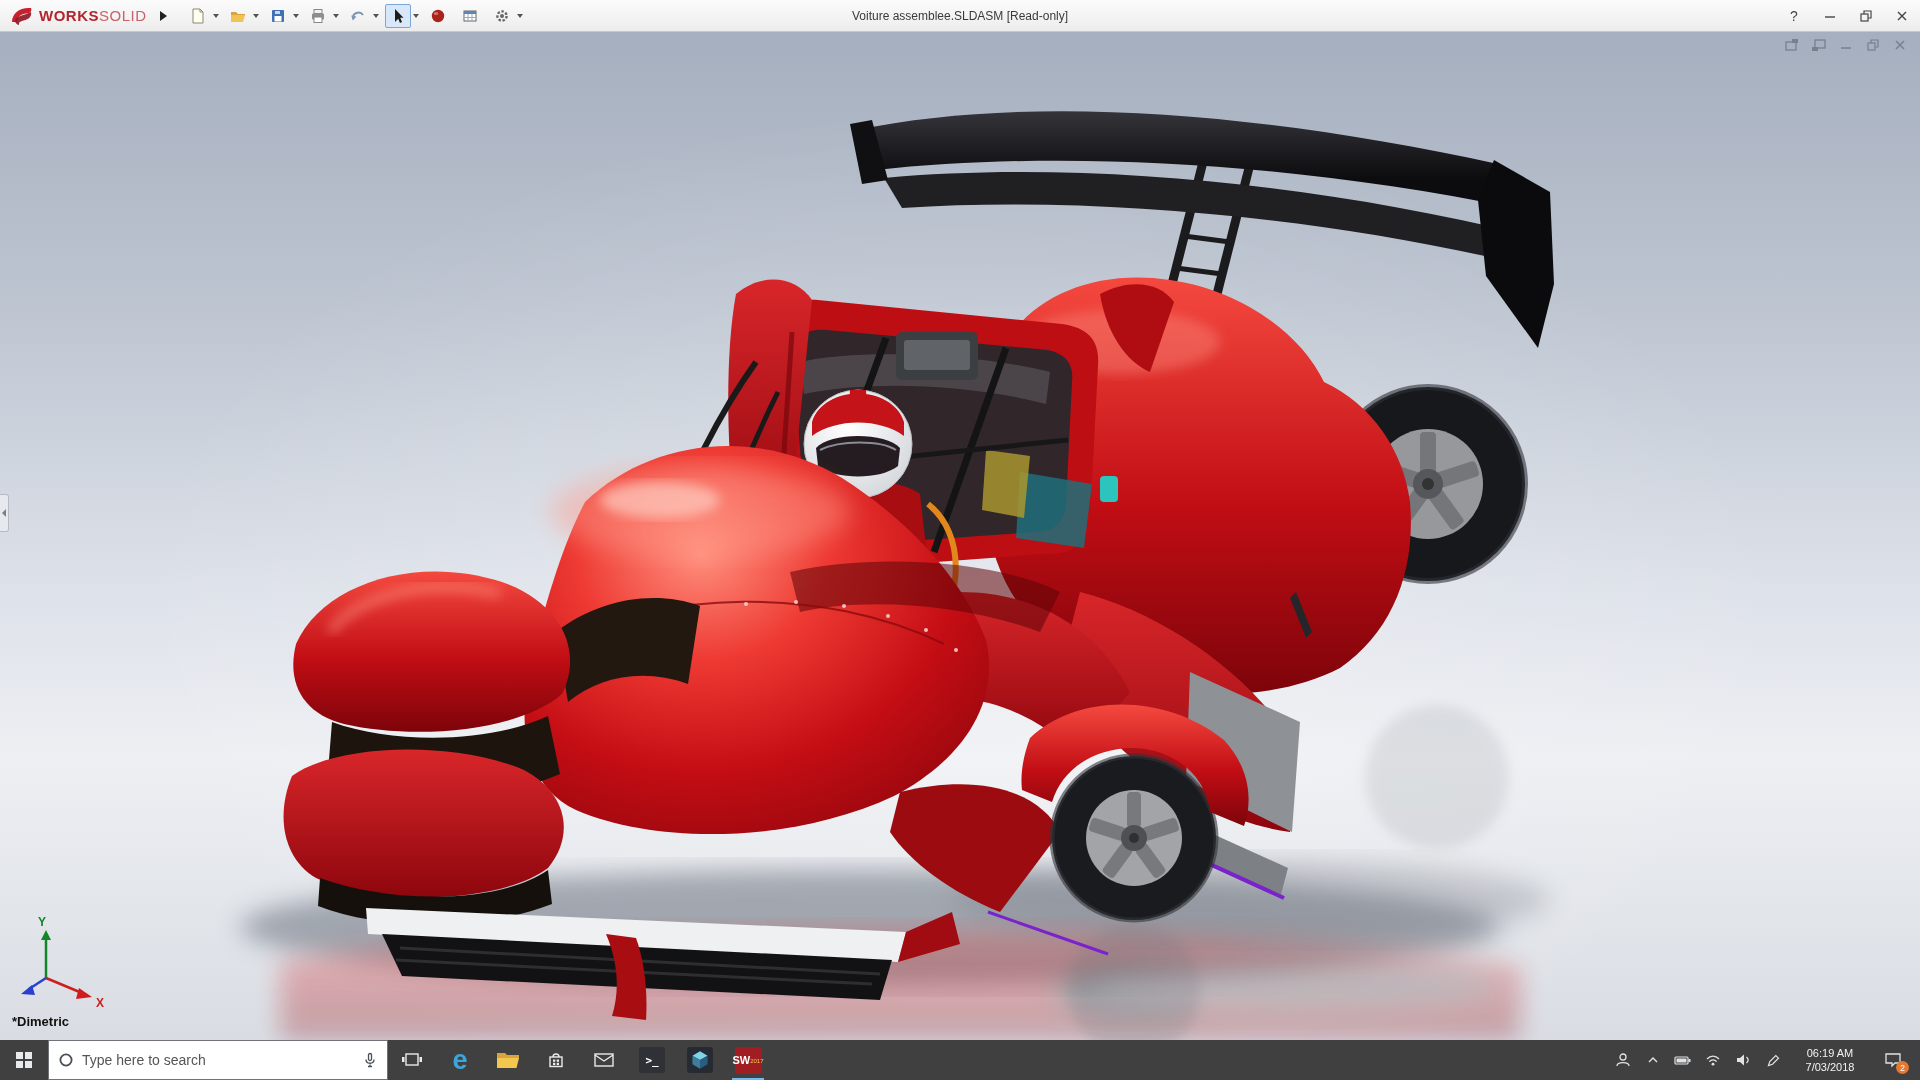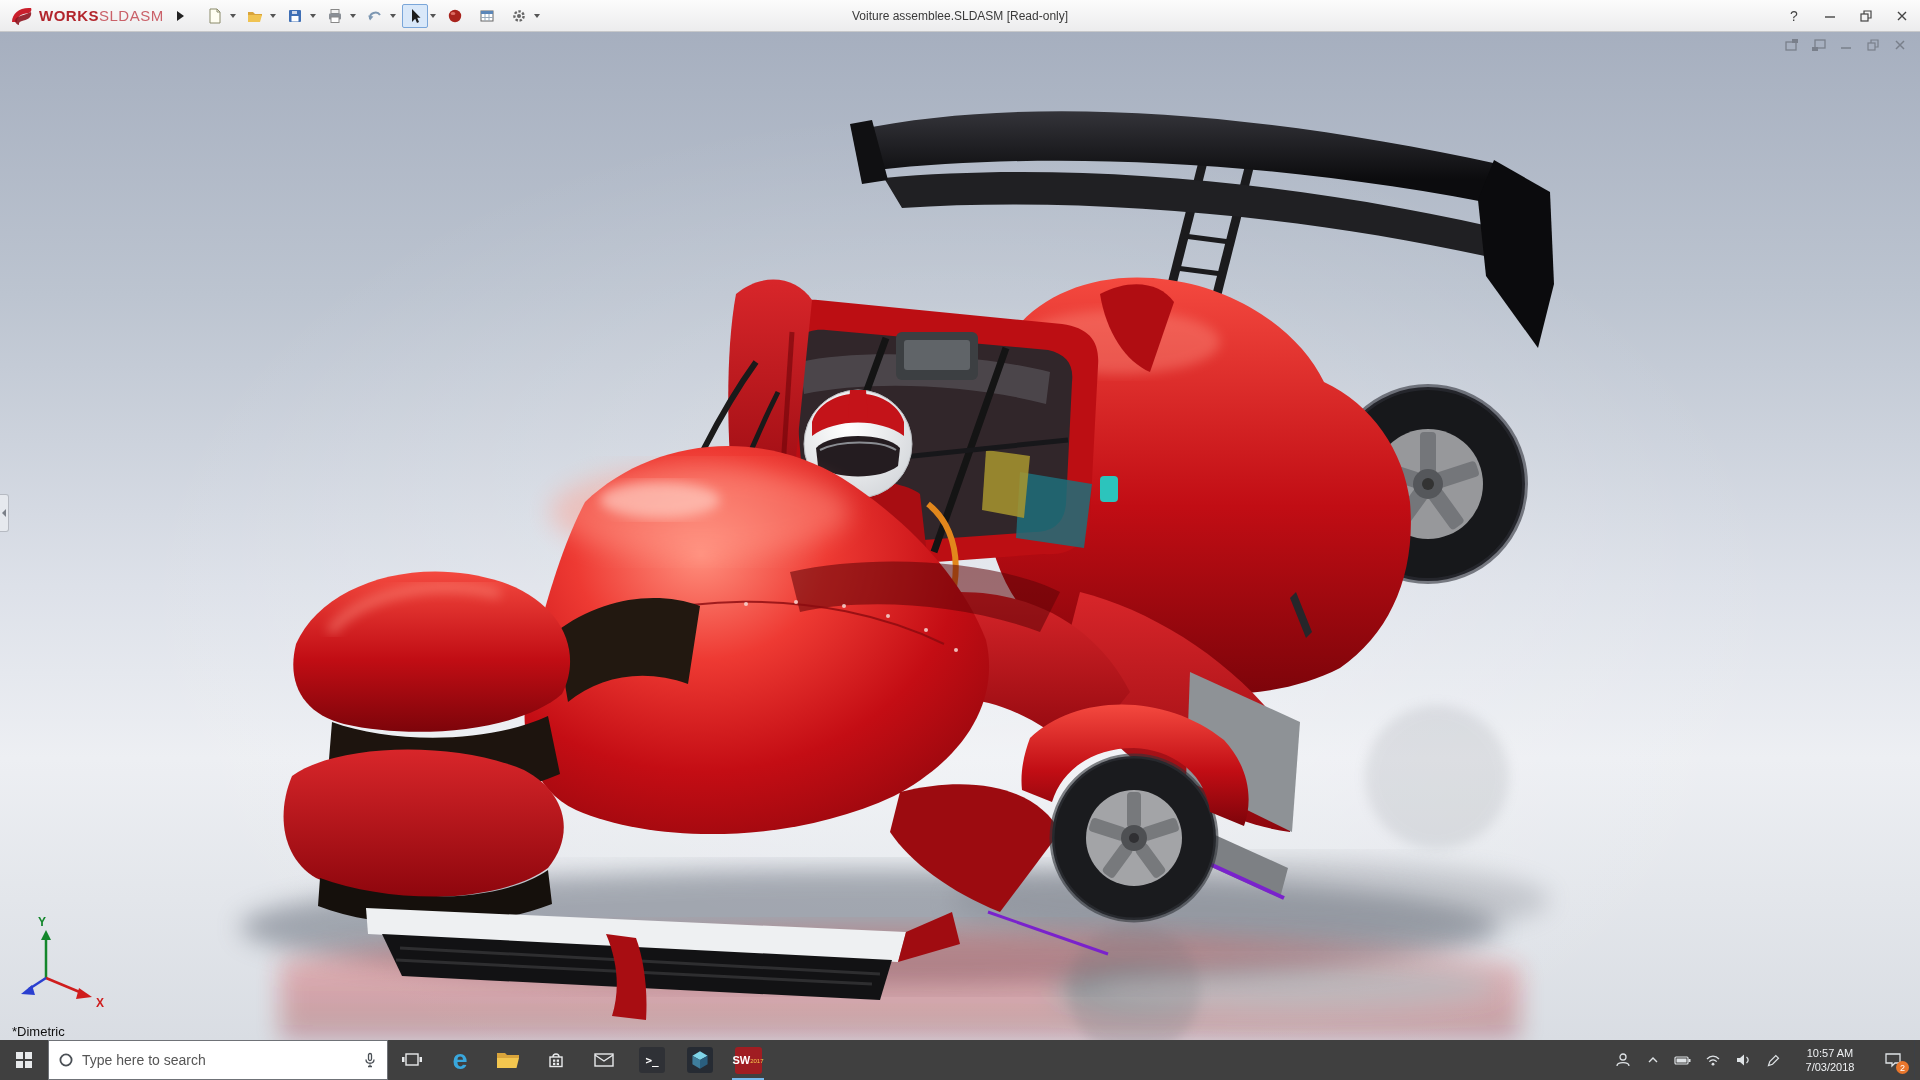--- a/index.html
+++ b/index.html
@@ -30,21 +30,21 @@
   .viewport { position:fixed; top:32px; left:0; width:1920px; height:1008px;
     background:linear-gradient(180deg,#a6afbf 0%,#bcc4d0 26%,#dde1e9 55%,#edeff3 72%,#d9dde3 100%); }
   .viewport-glow { position:absolute; inset:0;
     background:radial-gradient(ellipse at 50% 60%, rgba(255,255,255,.30), rgba(255,255,255,0) 62%); }
   svg.scene { position:absolute; left:0; top:0; width:1920px; height:1008px; }
   svg text { font-family:"Liberation Sans", sans-serif; }
 
   .doc-controls { position:absolute; top:5px; right:10px; display:flex; gap:7px; }
   .doc-ctrl { width:20px; height:16px; display:flex; align-items:center; justify-content:center; opacity:.8; }
 
-  .view-label { position:absolute; left:12px; bottom:1px; font-size:13px; color:#101010; }
+  .view-label { position:absolute; left:12px; bottom:11px; font-size:13px; color:#101010;font-weight:bold; }
 
   .panel-tab { position:absolute; left:0; top:462px; width:9px; height:38px; background:#e6e9ee;
     border:1px solid #b6bac2; border-left:none; border-radius:0 3px 3px 0;
     display:flex; align-items:center; justify-content:center; }
   .panel-tab-tri { width:0; height:0; border-top:4px solid transparent; border-bottom:4px solid transparent;
     border-right:4px solid #7b8088; }
 
   
   .taskbar { position:fixed; left:0; bottom:0; width:1920px; height:40px; background:#404040;
     display:flex; align-items:center; z-index:30; }
@@ -74,21 +74,21 @@
 </style>
 <title>Voiture assemblee.SLDASM [Read-only]</title></head>
 <body>
 
 <div class="titlebar">
   <div class="brand">
     <svg width="24" height="20" viewBox="0 0 24 20">
       <path d="M2,16 C2,7 10,1 21,2 C22,4 21,6.5 18.5,7 C11,8 7,10.5 7,16 Z" fill="#ca1f2c"></path>
       <path d="M21,6 C22,10 19,13.5 13.5,14.5 C10,15.2 8.5,16.5 9,19 C4.5,18 3.5,13 8,11 C13,8.8 17,8 21,6 Z" fill="#8e1520" opacity=".9"></path>
     </svg>
-    <span class="brand-text"><span class="brand-bold">WORKS</span><span class="brand-light">SLDASM</span></span>
+    <span class="brand-text"><span class="brand-bold">WORKS</span><span class="brand-light">SOLID</span></span>
   </div>
   <div class="flyout-btn">
       <span class="flyout-tri"></span>
     </div>
 
   <div class="tb-group">
     <div class="tb-btn-wrap">
       <span class="tb-btn">
           <svg width="18" height="18" viewBox="0 0 18 18">
         <path d="M4,2 h7 l3,3 v11 h-10 z" fill="#fffef2" stroke="#8a8a6a" stroke-width="1"></path>
@@ -534,21 +534,21 @@
         <path d="M11.5,4 c2.2,1.8 2.2,4.2 0,6" fill="none" stroke="#dfe3e6" stroke-width="1.3"></path>
         </svg>
       </div>
     <div class="tray-icon">
       <svg width="15" height="15" viewBox="0 0 15 15">
         <path d="M2.5,12.5 l1.3,-4 6,-6 2.7,2.7 -6,6 z" fill="none" stroke="#dfe3e6" stroke-width="1.2"></path>
         </svg>
       </div>
 
     <div class="clock">
-      <div>10:57 AM</div>
+      <div>06:19 AM</div>
       <div>7/03/2018</div>
     </div>
 
     <div class="action-center">
       <svg width="18" height="18" viewBox="0 0 18 18">
         <path d="M2,3 h14 v9 h-5 l-3,3 v-3 h-6 z" fill="none" stroke="#dfe3e6" stroke-width="1.3"></path>
         </svg>
       <span class="badge">2</span>
     </div>
     <div class="show-desktop"></div>

